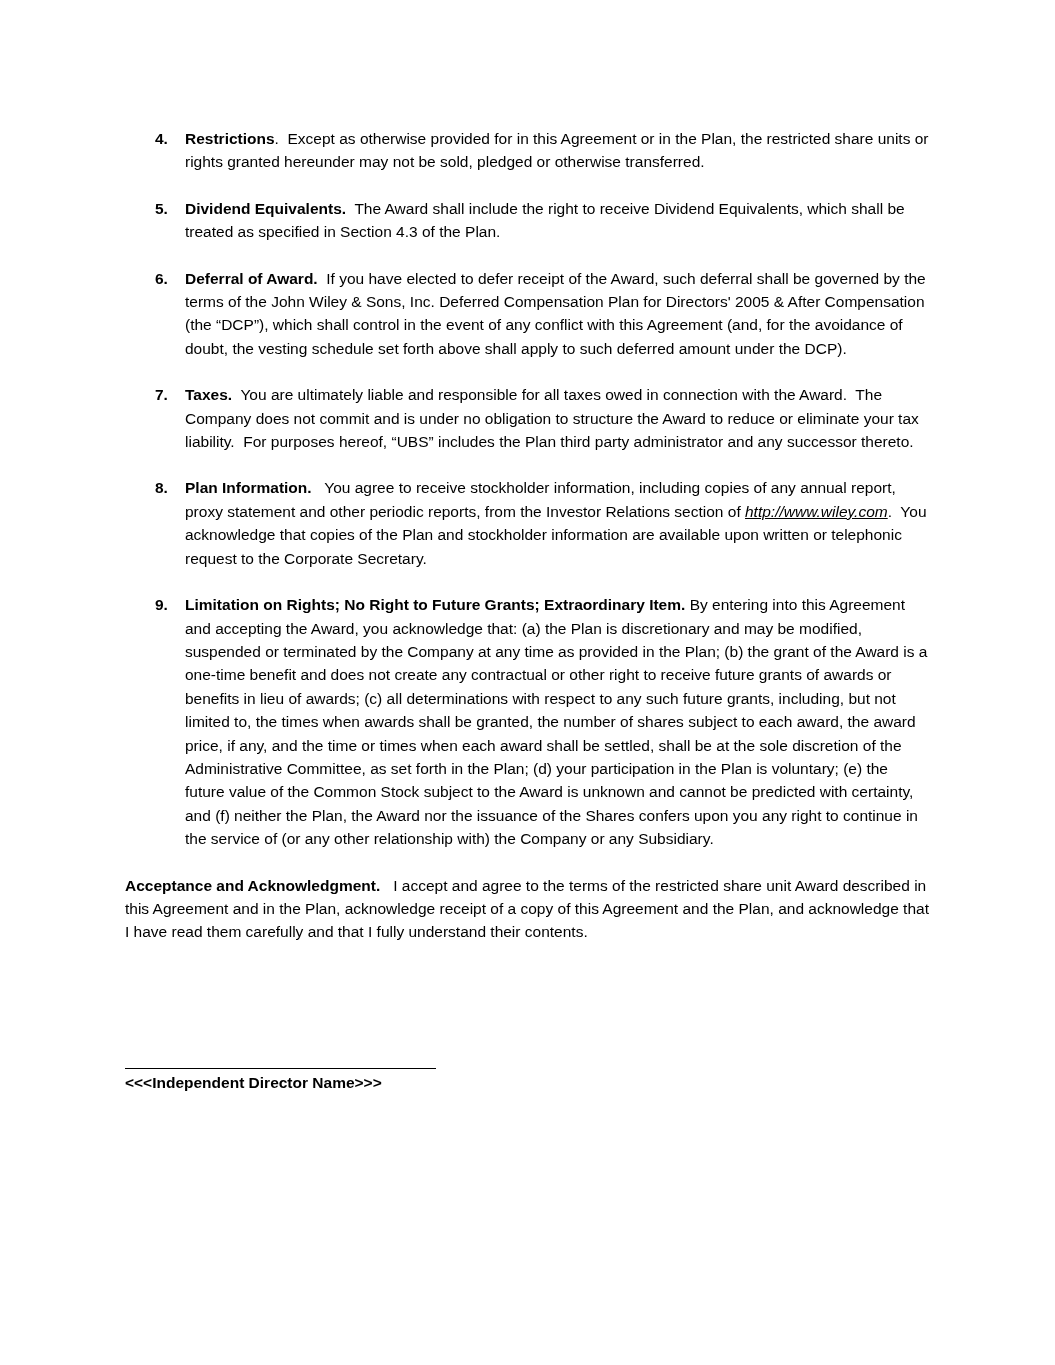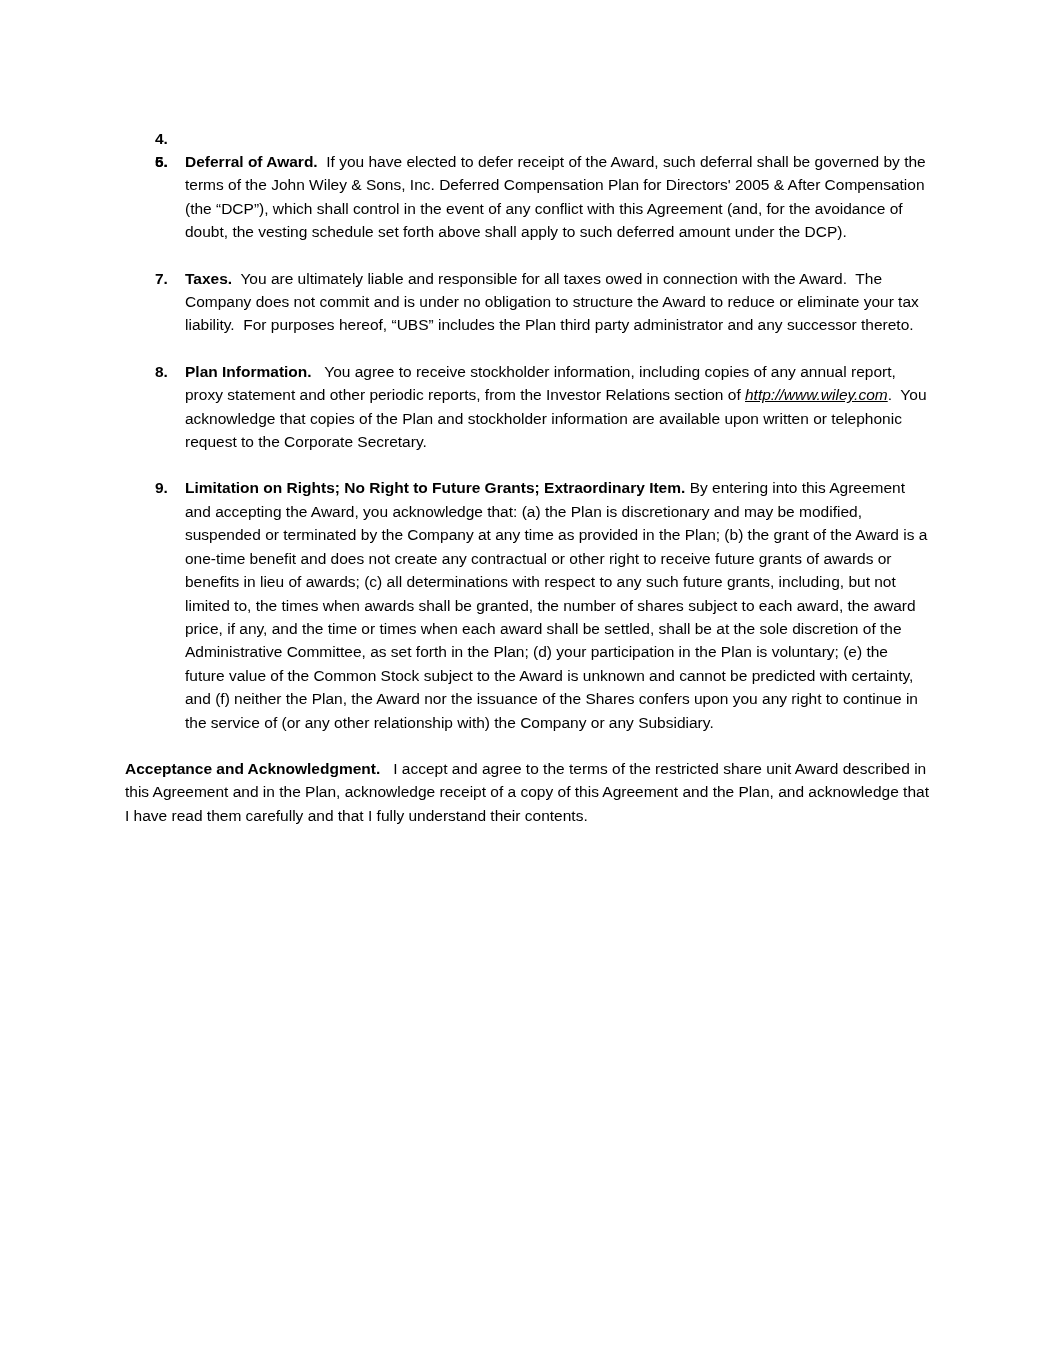--- a/index.html
+++ b/index.html
@@ -58,24 +58,26 @@
     font-weight: bold;
   }
 </style>
 </head>
 <body>
 
 <div class="page">
 
   <div class="doc-item">
     <span class="num">4.</span>
+    <span class="item-text"><b class="item-title">Restrictions</b><span class="item-body">.  Except as otherwise provided for in this Agreement or in the Plan, the restricted share units or rights granted hereunder may not be sold, pledged or otherwise transferred.</span></span>
   </div>
 
   <div class="doc-item">
     <span class="num">5.</span>
+    <span class="item-text"><b class="item-title">Dividend Equivalents.</b><span class="item-body">  The Award shall include the right to receive Dividend Equivalents, which shall be treated as specified in Section 4.3 of the Plan.</span></span>
   </div>
 
   <div class="doc-item">
     <span class="num">6.</span>
     <span class="item-text"><b class="item-title">Deferral of Award.</b><span class="item-body">  If you have elected to defer receipt of the Award, such deferral shall be governed by the terms of the John Wiley &amp; Sons, Inc. Deferred Compensation Plan for Directors' 2005 &amp; After Compensation (the “DCP”), which shall control in the event of any conflict with this Agreement (and, for the avoidance of doubt, the vesting schedule set forth above shall apply to such deferred amount under the DCP).</span></span>
   </div>
 
   <div class="doc-item">
     <span class="num">7.</span>
     <span class="item-text"><b class="item-title">Taxes.</b><span class="item-body">  You are ultimately liable and responsible for all taxes owed in connection with the Award.  The Company does not commit and is under no obligation to structure the Award to reduce or eliminate your tax liability.  For purposes hereof, “UBS” includes the Plan third party administrator and any successor thereto.</span></span>
@@ -88,14 +90,18 @@
 
   <div class="doc-item">
     <span class="num">9.</span>
     <span class="item-text"><b class="item-title">Limitation on Rights; No Right to Future Grants; Extraordinary Item.</b><span class="item-body"> By entering into this Agreement and accepting the Award, you acknowledge that: (a) the Plan is discretionary and may be modified, suspended or terminated by the Company at any time as provided in the Plan; (b) the grant of the Award is a one-time benefit and does not create any contractual or other right to receive future grants of awards or benefits in lieu of awards; (c) all determinations with respect to any such future grants, including, but not limited to, the times when awards shall be granted, the number of shares subject to each award, the award price, if any, and the time or times when each award shall be settled, shall be at the sole discretion of the Administrative Committee, as set forth in the Plan; (d) your participation in the Plan is voluntary; (e) the future value of the Common Stock subject to the Award is unknown and cannot be predicted with certainty, and (f) neither the Plan, the Award nor the issuance of the Shares confers upon you any right to continue in the service of (or any other relationship with) the Company or any Subsidiary.</span></span>
   </div>
 
   <div class="acceptance">
     <b class="item-title">Acceptance and Acknowledgment.</b><span class="item-body">   I accept and agree to the terms of the restricted share unit Award described in this Agreement and in the Plan, acknowledge receipt of a copy of this Agreement and the Plan, and acknowledge that I have read them carefully and that I fully understand their contents.</span>
   </div>
 
+  <div class="signature-block">
+    <div class="signature-line"></div>
+    <div class="signature-name">&lt;&lt;&lt;Independent Director Name&gt;&gt;&gt;</div>
+  </div>
 
 </div>
 
 </body></html>

